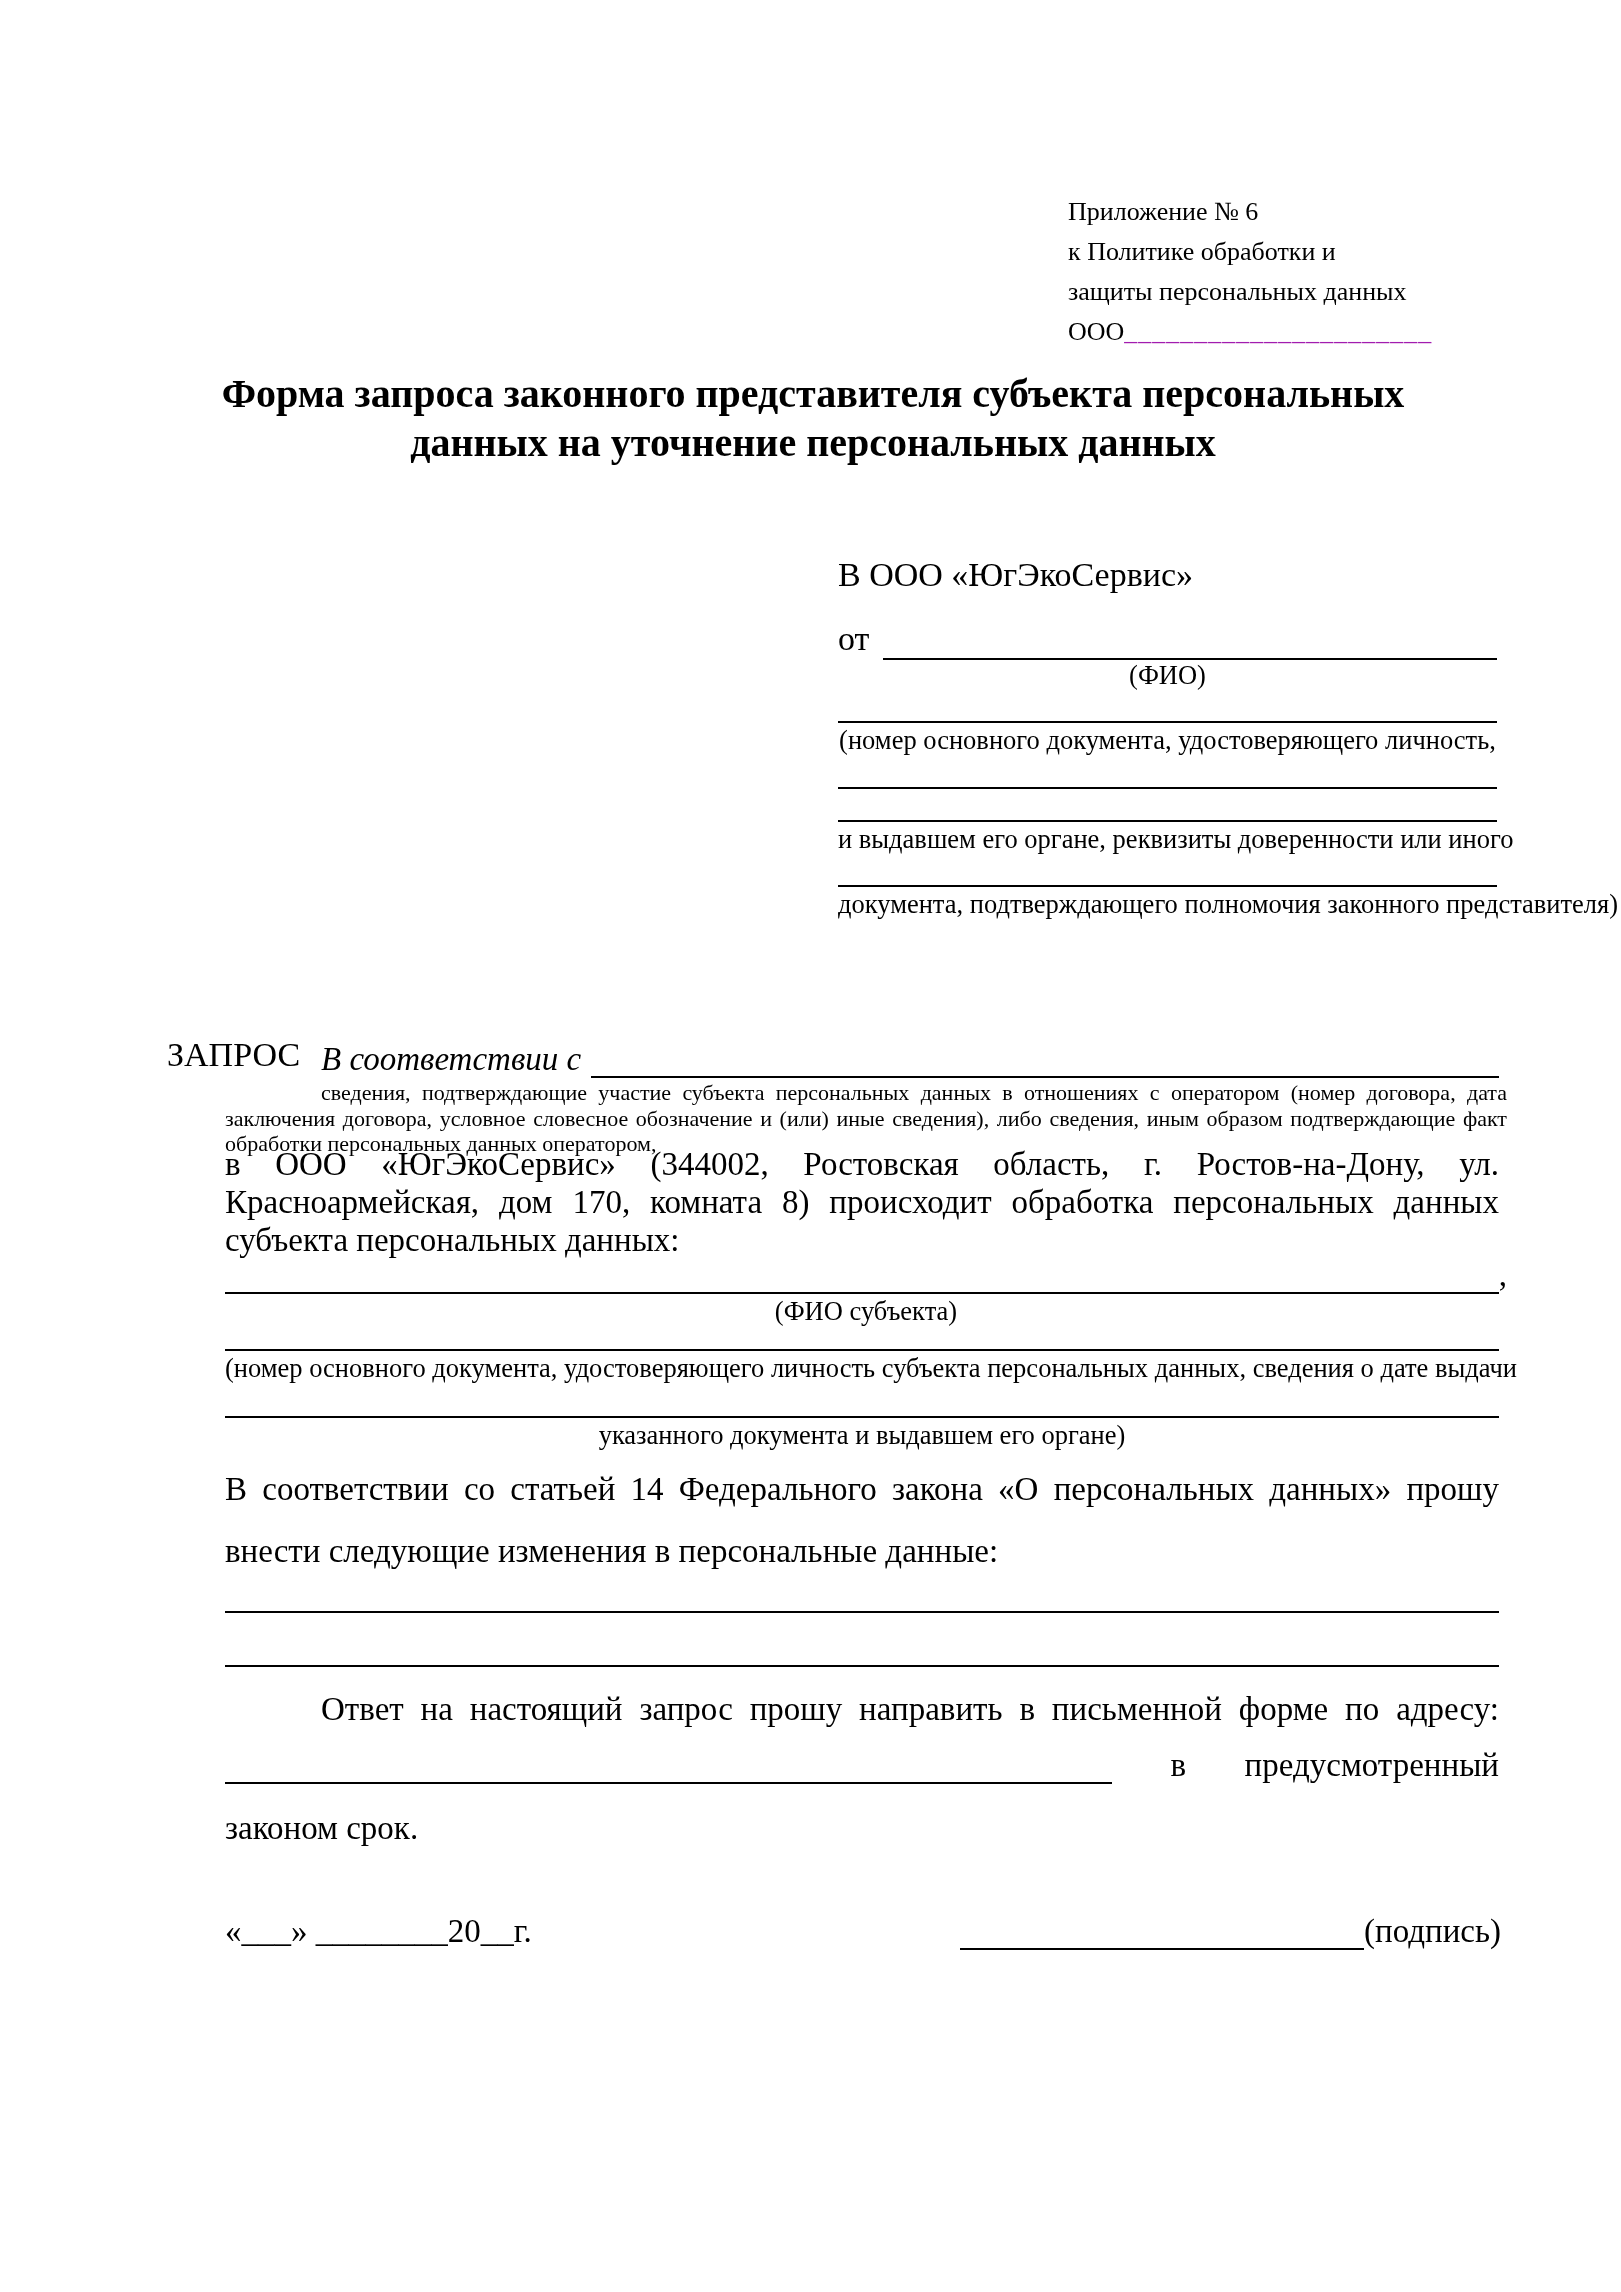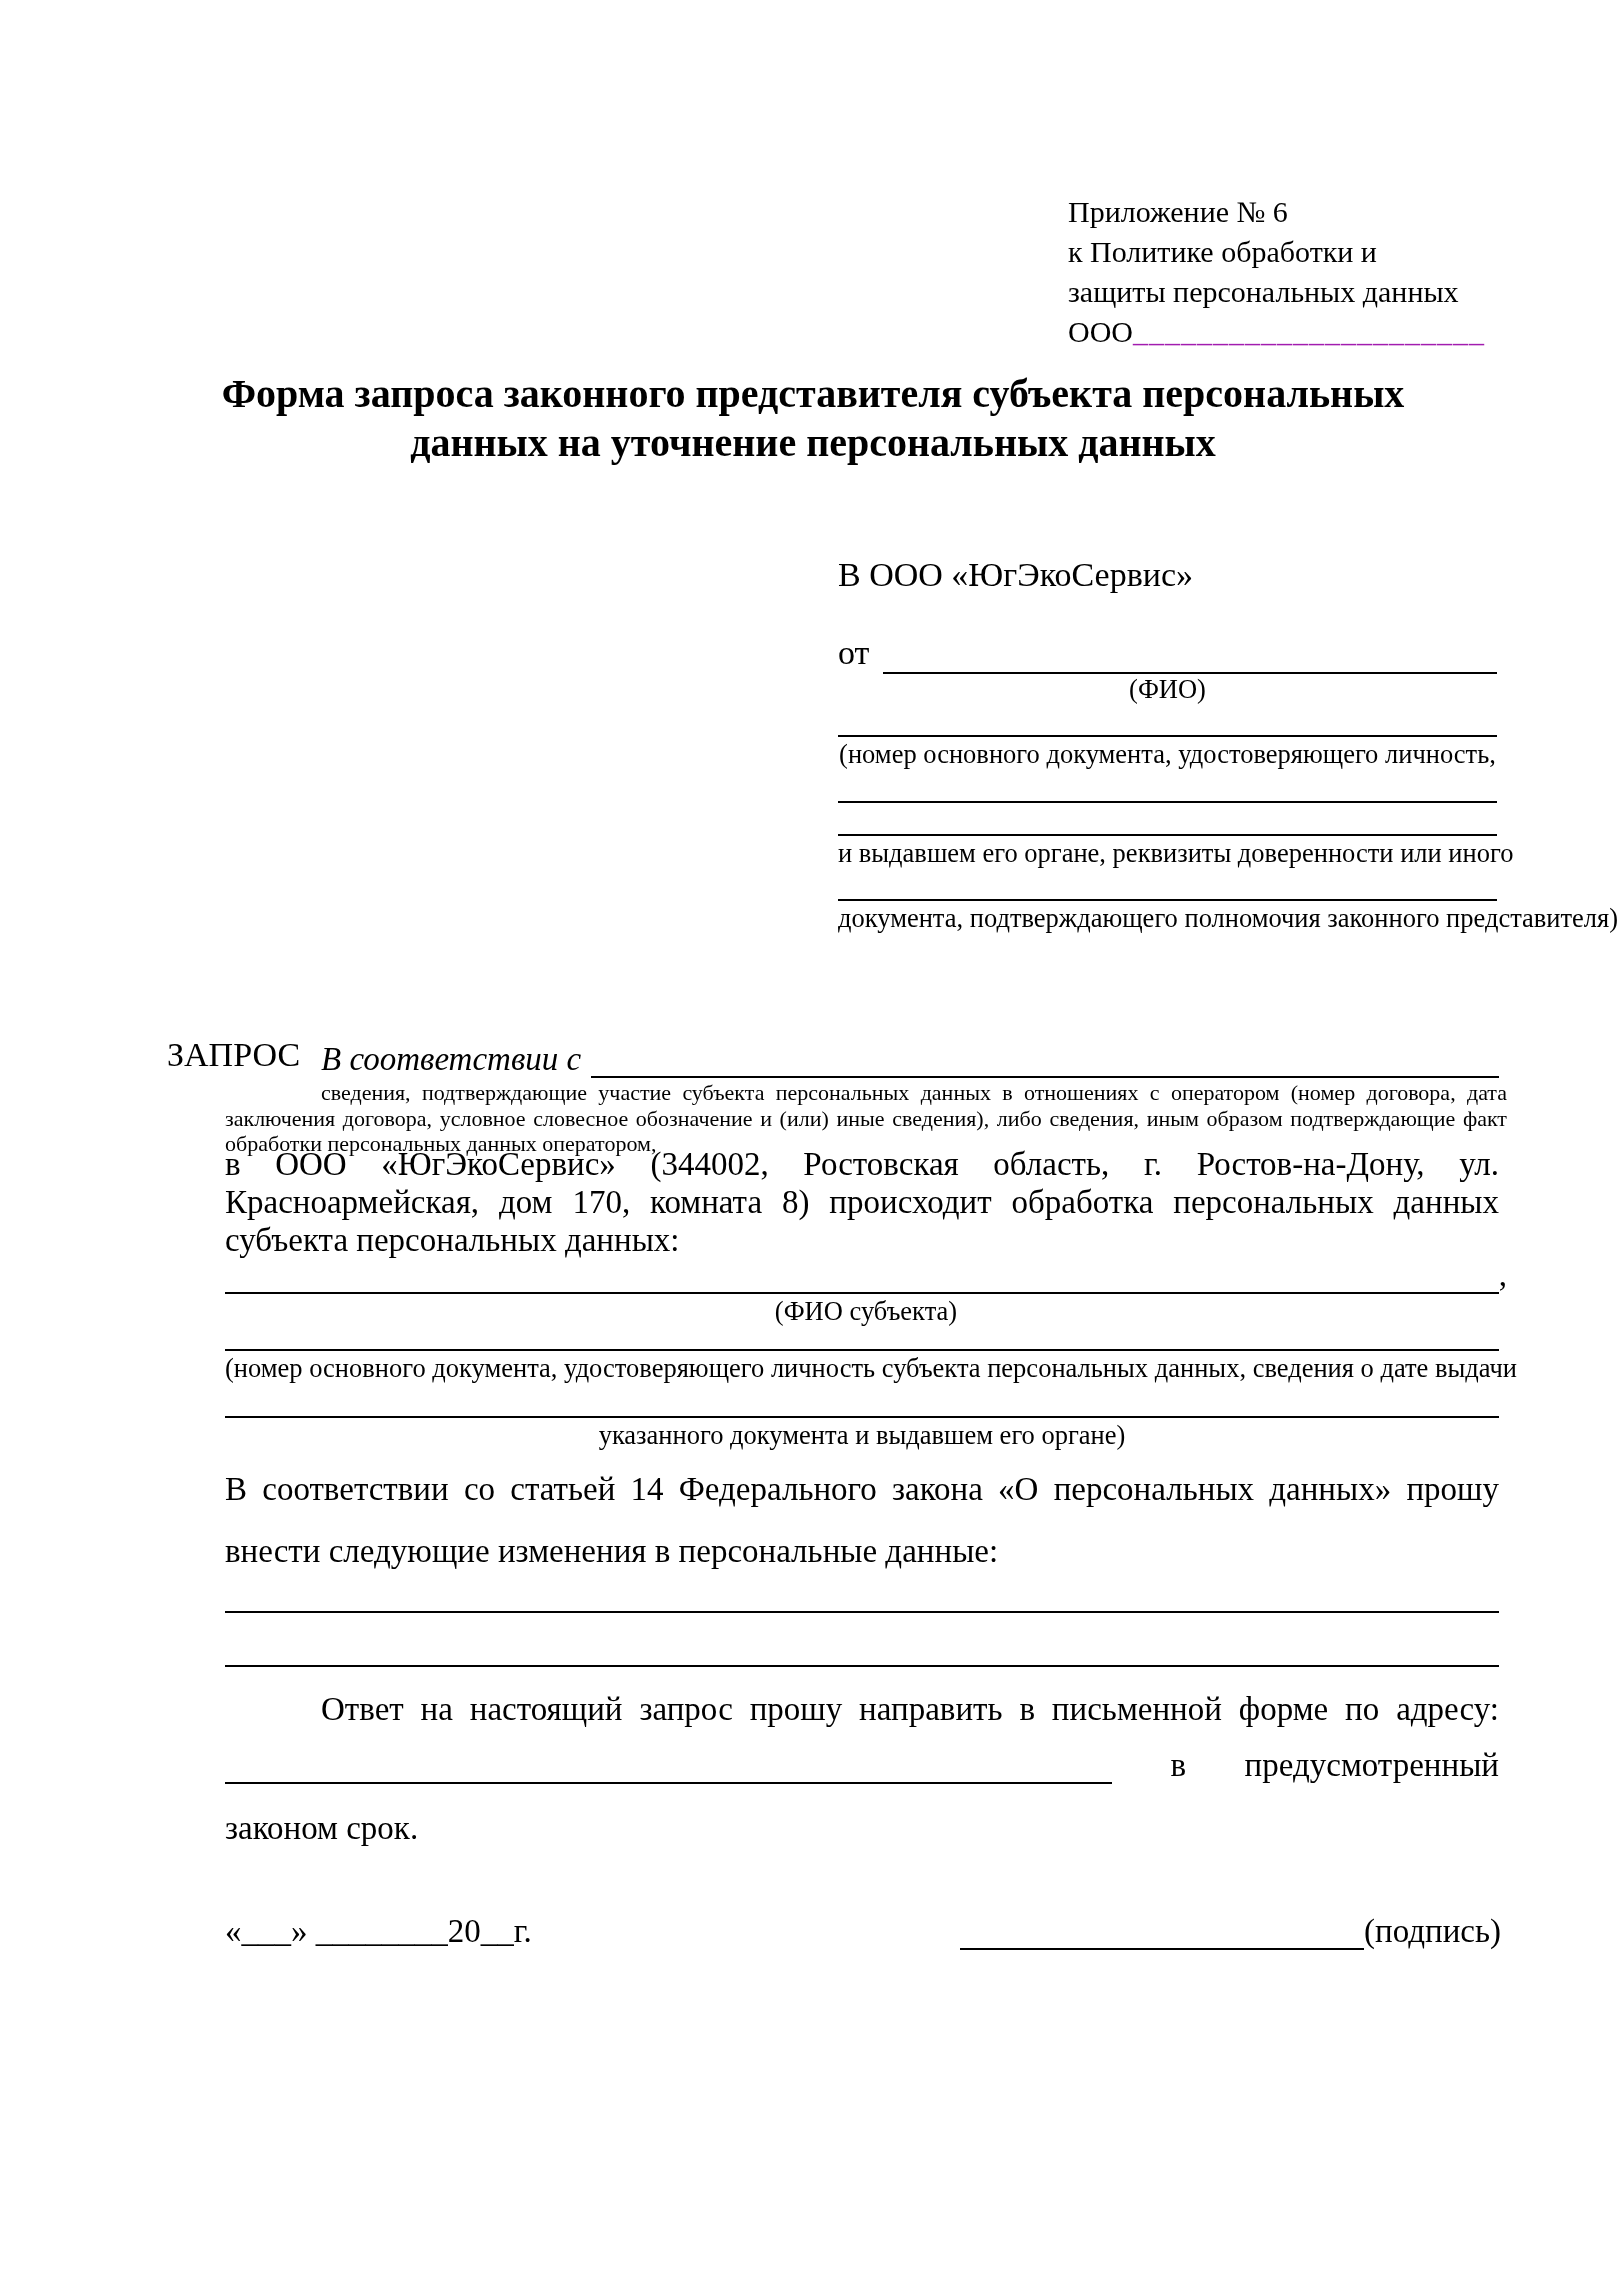--- a/index.html
+++ b/index.html
@@ -8,31 +8,31 @@
     width:1621px; height:2293px;
     margin:0 auto;
     background:#ffffff;
     color:#000;
     font-family:"Liberation Serif","DejaVu Serif",serif;
     overflow:hidden;
   }
   .abs { position:absolute; }
 
   
-  .appendix { left:1068px; top:192px; width:451px; font-size:30px; line-height:40px; }
+  .appendix { left:1068px; top:192px; width:451px; font-size:26px; line-height:40px; }
   .appendix .uscore { color:#a21caf; letter-spacing:1px; }
 
   
   .doc-title { left:167px; top:369px; width:1292px; text-align:center;
                font-weight:bold; font-size:40px; line-height:49px; }
 
   
   .addressee { left:838px; top:534px; width:659px; }
   .addressee .org { font-size:34px; line-height:43px;margin-top:19px; }
-  .from-row { display:flex; align-items:flex-end; margin-top:35px; font-size:34px; line-height:43px; }
+  .from-row { display:flex; align-items:flex-end; margin-top:21px; font-size:34px; line-height:43px; }
   .from-row .lbl { padding-right:13.7px; }
   .grow-line { flex:1 1 auto; border-bottom:2.9px solid #000; height:39px; }
   .cap { font-size:26.5px; line-height:30px; text-align:center; white-space:nowrap; }
   .field { margin-top:13.7px; }
   .field .fline { height:17.6px; border-bottom:2.9px solid #000; margin-bottom:2px; }
 
   
   .zapros { left:167px; top:1036px; width:1292px; text-align:left; font-size:34px; }
 
   

